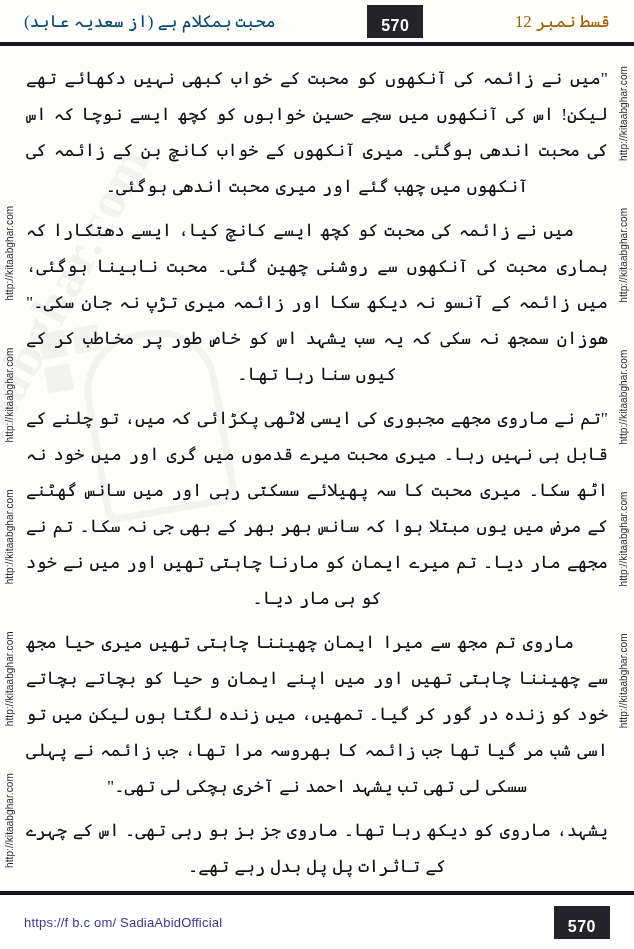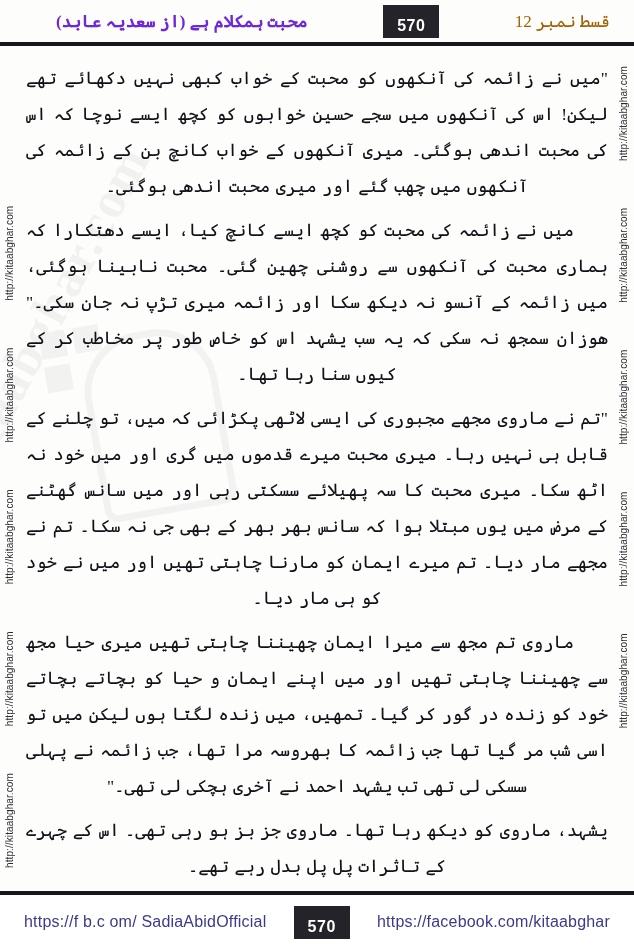--- a/index.html
+++ b/index.html
@@ -115,25 +115,24 @@
     font-family: "Liberation Serif", serif;
     font-size: 17px;
     font-weight: 400;
     color: #a16207;
     direction: rtl;
     white-space: nowrap;
   }
   .hdr-title {
     font-family: "Liberation Serif", serif;
     font-size: 17px;
-    font-weight: 700;
-    color: #6d28d9;
+    font-weight: 400;
+    color: #0c4a6e;
     direction: rtl;
     white-space: nowrap;
-    margin-left: 32px;
   }
   .page-badge {
     background: #232329;
     color: #ffffff;
     font-family: "Liberation Sans", sans-serif;
     font-size: 16px;
     font-weight: 700;
     letter-spacing: 0.5px;
     padding: 13px 14px 4px 14px;
     line-height: 1;
@@ -183,21 +182,21 @@
     height: 54px;
     display: flex;
     align-items: center;
     justify-content: space-between;
     padding: 0 24px;
     box-sizing: border-box;
     background: #ffffff;
   }
   .foot-link {
     font-family: "Liberation Sans", sans-serif;
-    font-size: 16px;
+    font-size: 13px;
     color: #3b3b8c;
     letter-spacing: 0.2px;
     text-decoration: none;
     white-space: nowrap;
     direction: ltr;
   }
   .footer-rule {
     position: absolute;
     left: 0;
     right: 0;
@@ -248,18 +247,17 @@
     <p class="para">"میں نے زائمہ کی آنکھوں کو محبت کے خواب کبھی نہیں دکھائے تھے لیکن! اس کی آنکھوں میں سجے حسین خوابوں کو کچھ ایسے نوچا کہ اس کی محبت اندھی ہوگئی۔ میری آنکھوں کے خواب کانچ بن کے زائمہ کی آنکھوں میں چھب گئے اور میری محبت اندھی ہوگئی۔</p>
     <p class="para indent">میں نے زائمہ کی محبت کو کچھ ایسے کانچ کیا، ایسے دھتکارا کہ ہماری محبت کی آنکھوں سے روشنی چھین گئی۔ محبت نابینا ہوگئی، میں زائمہ کے آنسو نہ دیکھ سکا اور زائمہ میری تڑپ نہ جان سکی۔" ھوزان سمجھ نہ سکی کہ یہ سب یشہد اس کو خاص طور پر مخاطب کر کے کیوں سنا رہا تھا۔</p>
     <p class="para">"تم نے ماروی مجھے مجبوری کی ایسی لاٹھی پکڑائی کہ میں، تو چلنے کے قابل ہی نہیں رہا۔ میری محبت میرے قدموں میں گری اور میں خود نہ اٹھ سکا۔ میری محبت کا سہ پھیلائے سسکتی رہی اور میں سانس گھٹنے کے مرض میں یوں مبتلا ہوا کہ سانس بھر بھر کے بھی جی نہ سکا۔ تم نے مجھے مار دیا۔ تم میرے ایمان کو مارنا چاہتی تھیں اور میں نے خود کو ہی مار دیا۔</p>
     <p class="para indent">ماروی تم مجھ سے میرا ایمان چھیننا چاہتی تھیں میری حیا مجھ سے چھیننا چاہتی تھیں اور میں اپنے ایمان و حیا کو بچاتے بچاتے خود کو زندہ در گور کر گیا۔ تمھیں، میں زندہ لگتا ہوں لیکن میں تو اسی شب مر گیا تھا جب زائمہ کا بھروسہ مرا تھا، جب زائمہ نے پہلی سسکی لی تھی تب یشہد احمد نے آخری ہچکی لی تھی۔"</p>
     <p class="para">یشہد، ماروی کو دیکھ رہا تھا۔ ماروی جز بز ہو رہی تھی۔ اس کے چہرے کے تاثرات پل پل بدل رہے تھے۔</p>
 
   </div>
 
   <div class="footer-rule"></div>
   <div class="page-footer">
-    <a class="foot-link" href="#">https://facebook.com/kitaabghar</a>
     <div class="page-badge">570</div>
     <a class="foot-link" href="#">https://f b.c om/ SadiaAbidOfficial</a>
   </div>
 
 </div>
 
 </body></html>

